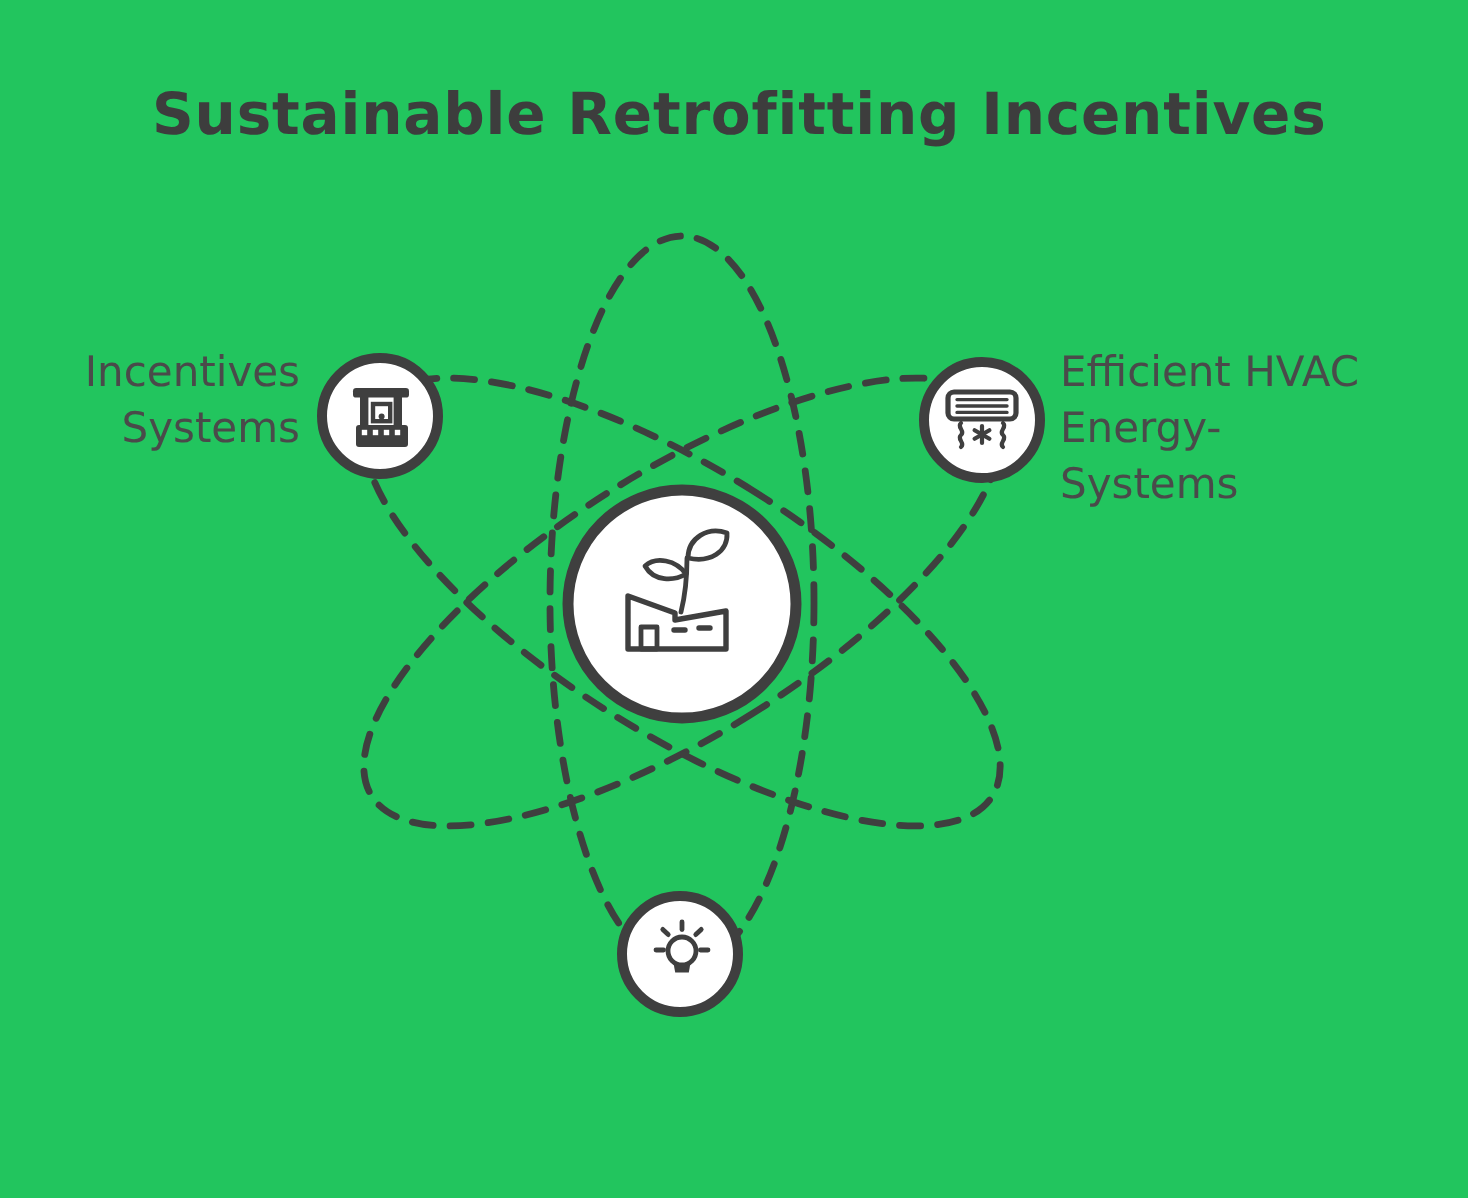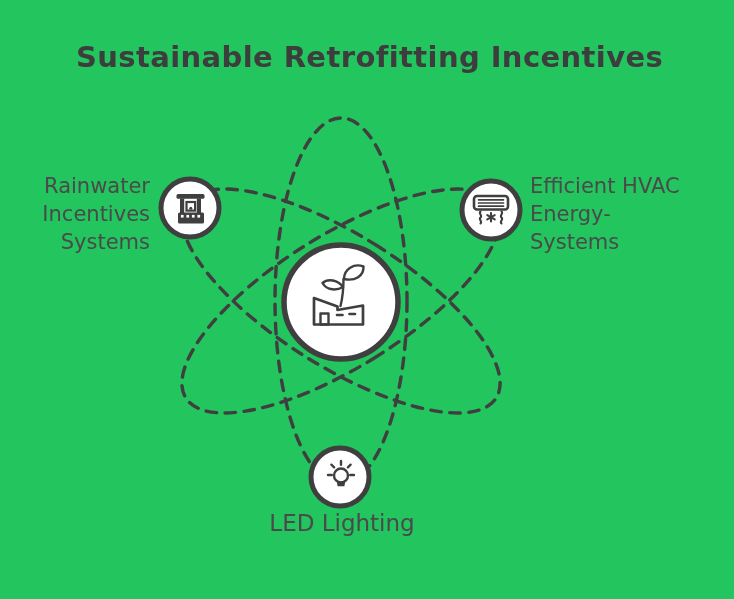--- a/index.html
+++ b/index.html
@@ -95,28 +95,24 @@
         <line x1="1" y1="-16" x2="1" y2="-12.2"></line>
         <line x1="-8.6" y1="-12.3" x2="-5.9" y2="-9.7"></line>
         <line x1="10.6" y1="-12.3" x2="7.9" y2="-9.7"></line>
         <line x1="-12" y1="-2" x2="-8.2" y2="-2"></line>
         <line x1="14" y1="-2" x2="10.2" y2="-2"></line>
       </g>
     </g>
   </svg>
 
   <div class="side-label label-left">
-    <span class="line">Rainwater</span>
     <span class="line">Incentives</span>
     <span class="line">Systems</span>
   </div>
 
   <div class="side-label label-right">
     <span class="line">Efficient HVAC</span>
     <span class="line">Energy-</span>
     <span class="line">Systems</span>
   </div>
 
-  <div class="side-label label-bottom">
-    <span class="line">LED Lighting</span>
-  </div>
 
 </div>
 
 </body></html>

